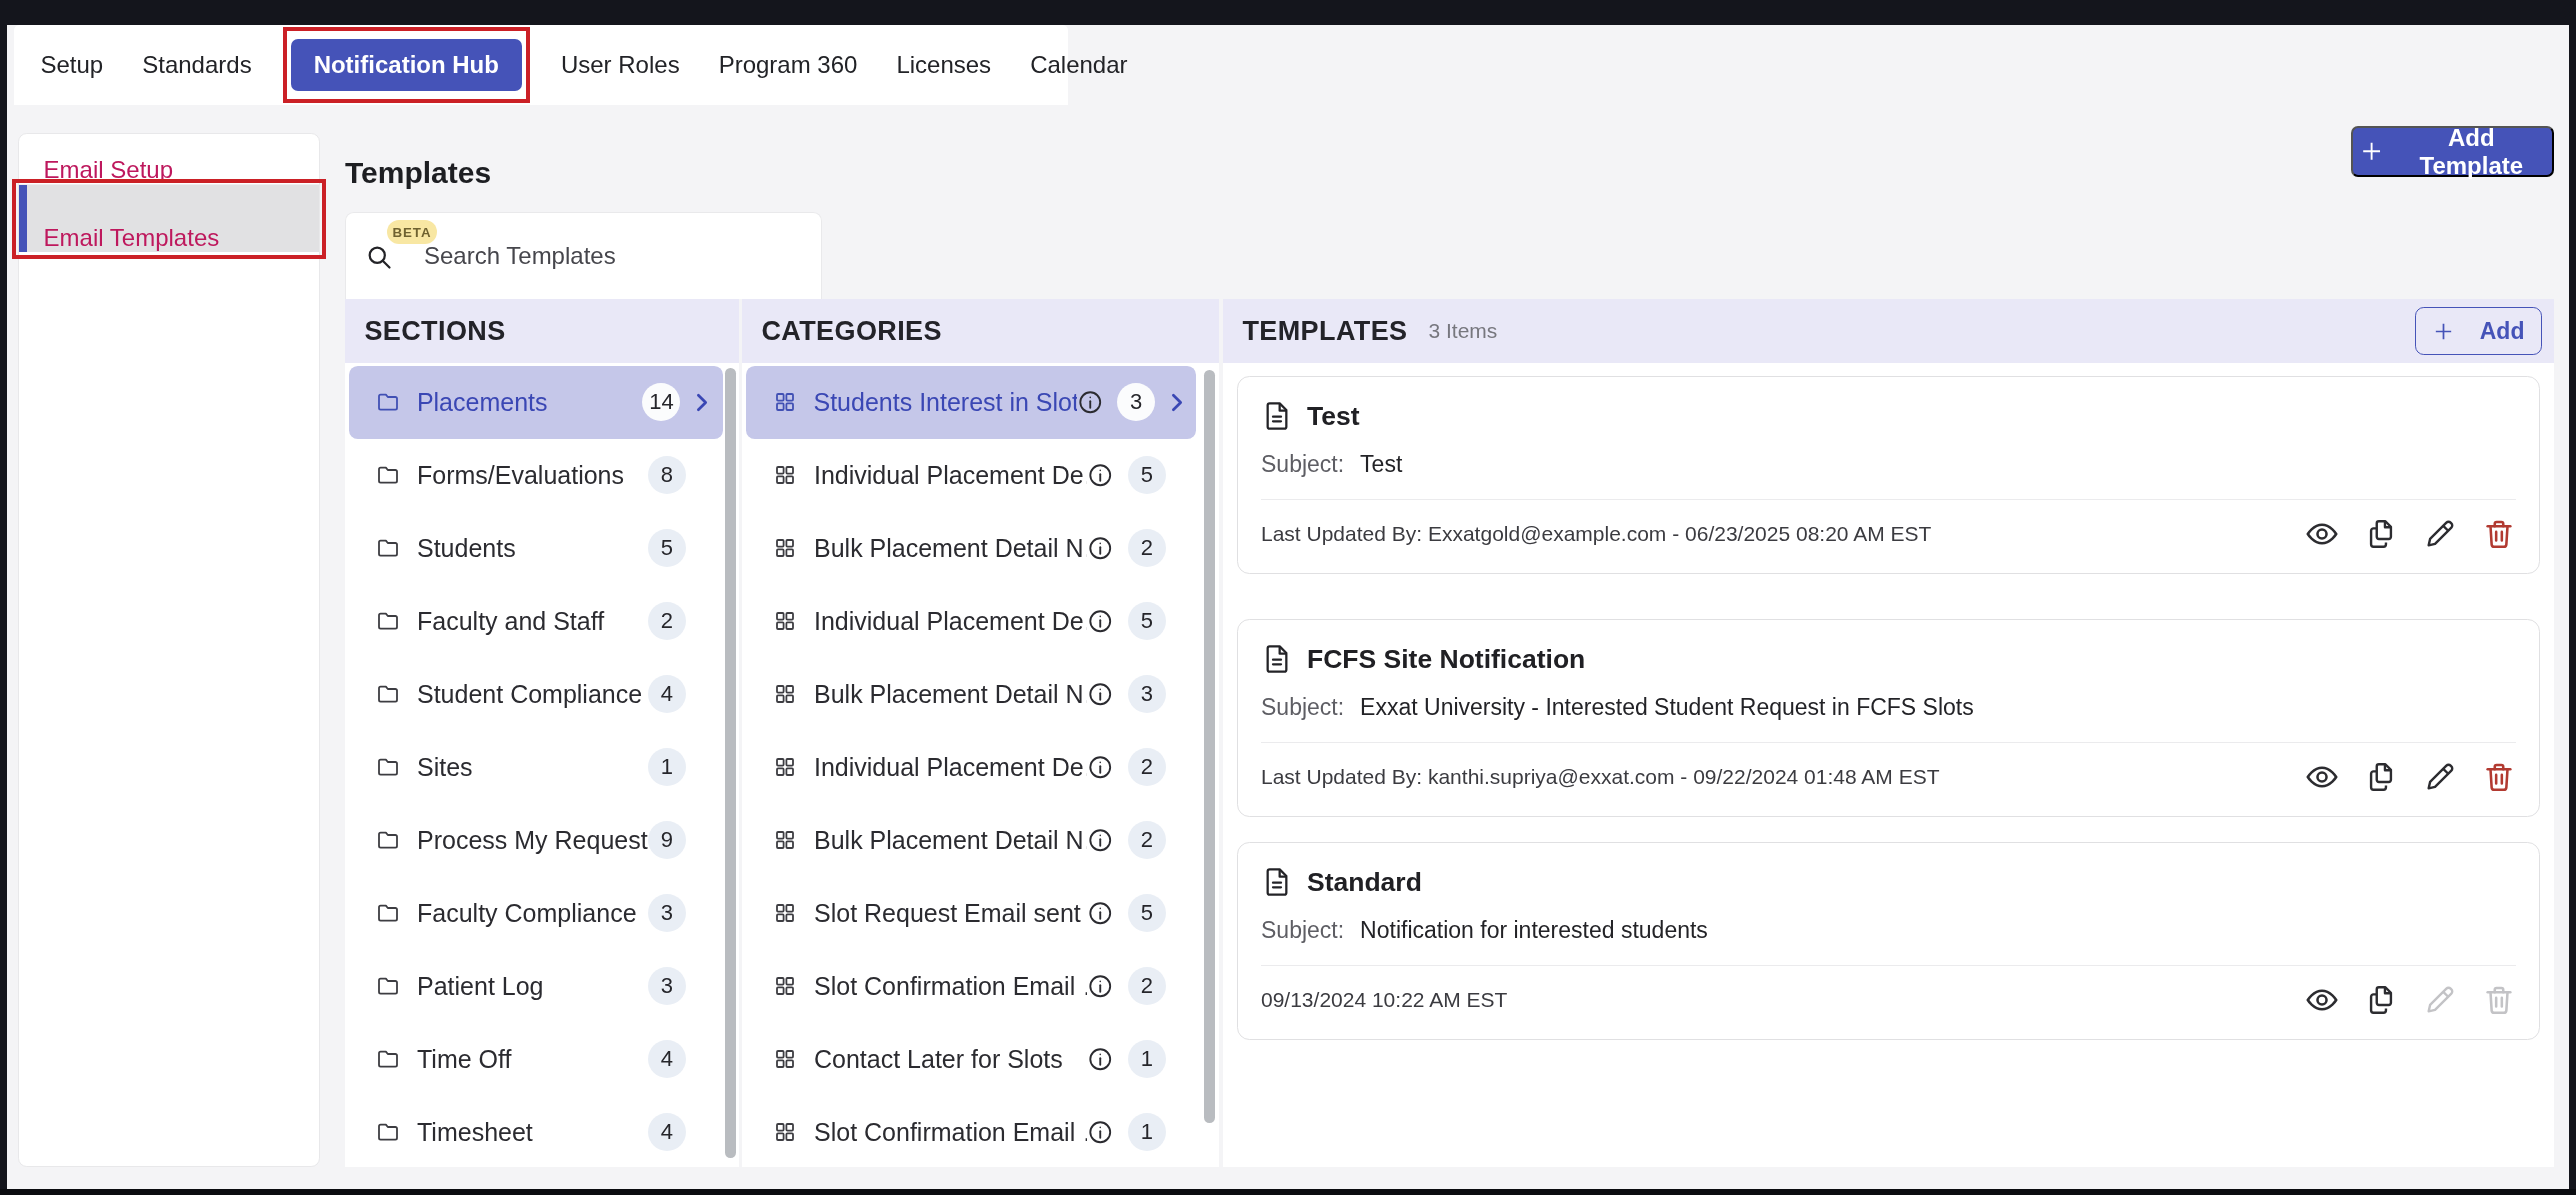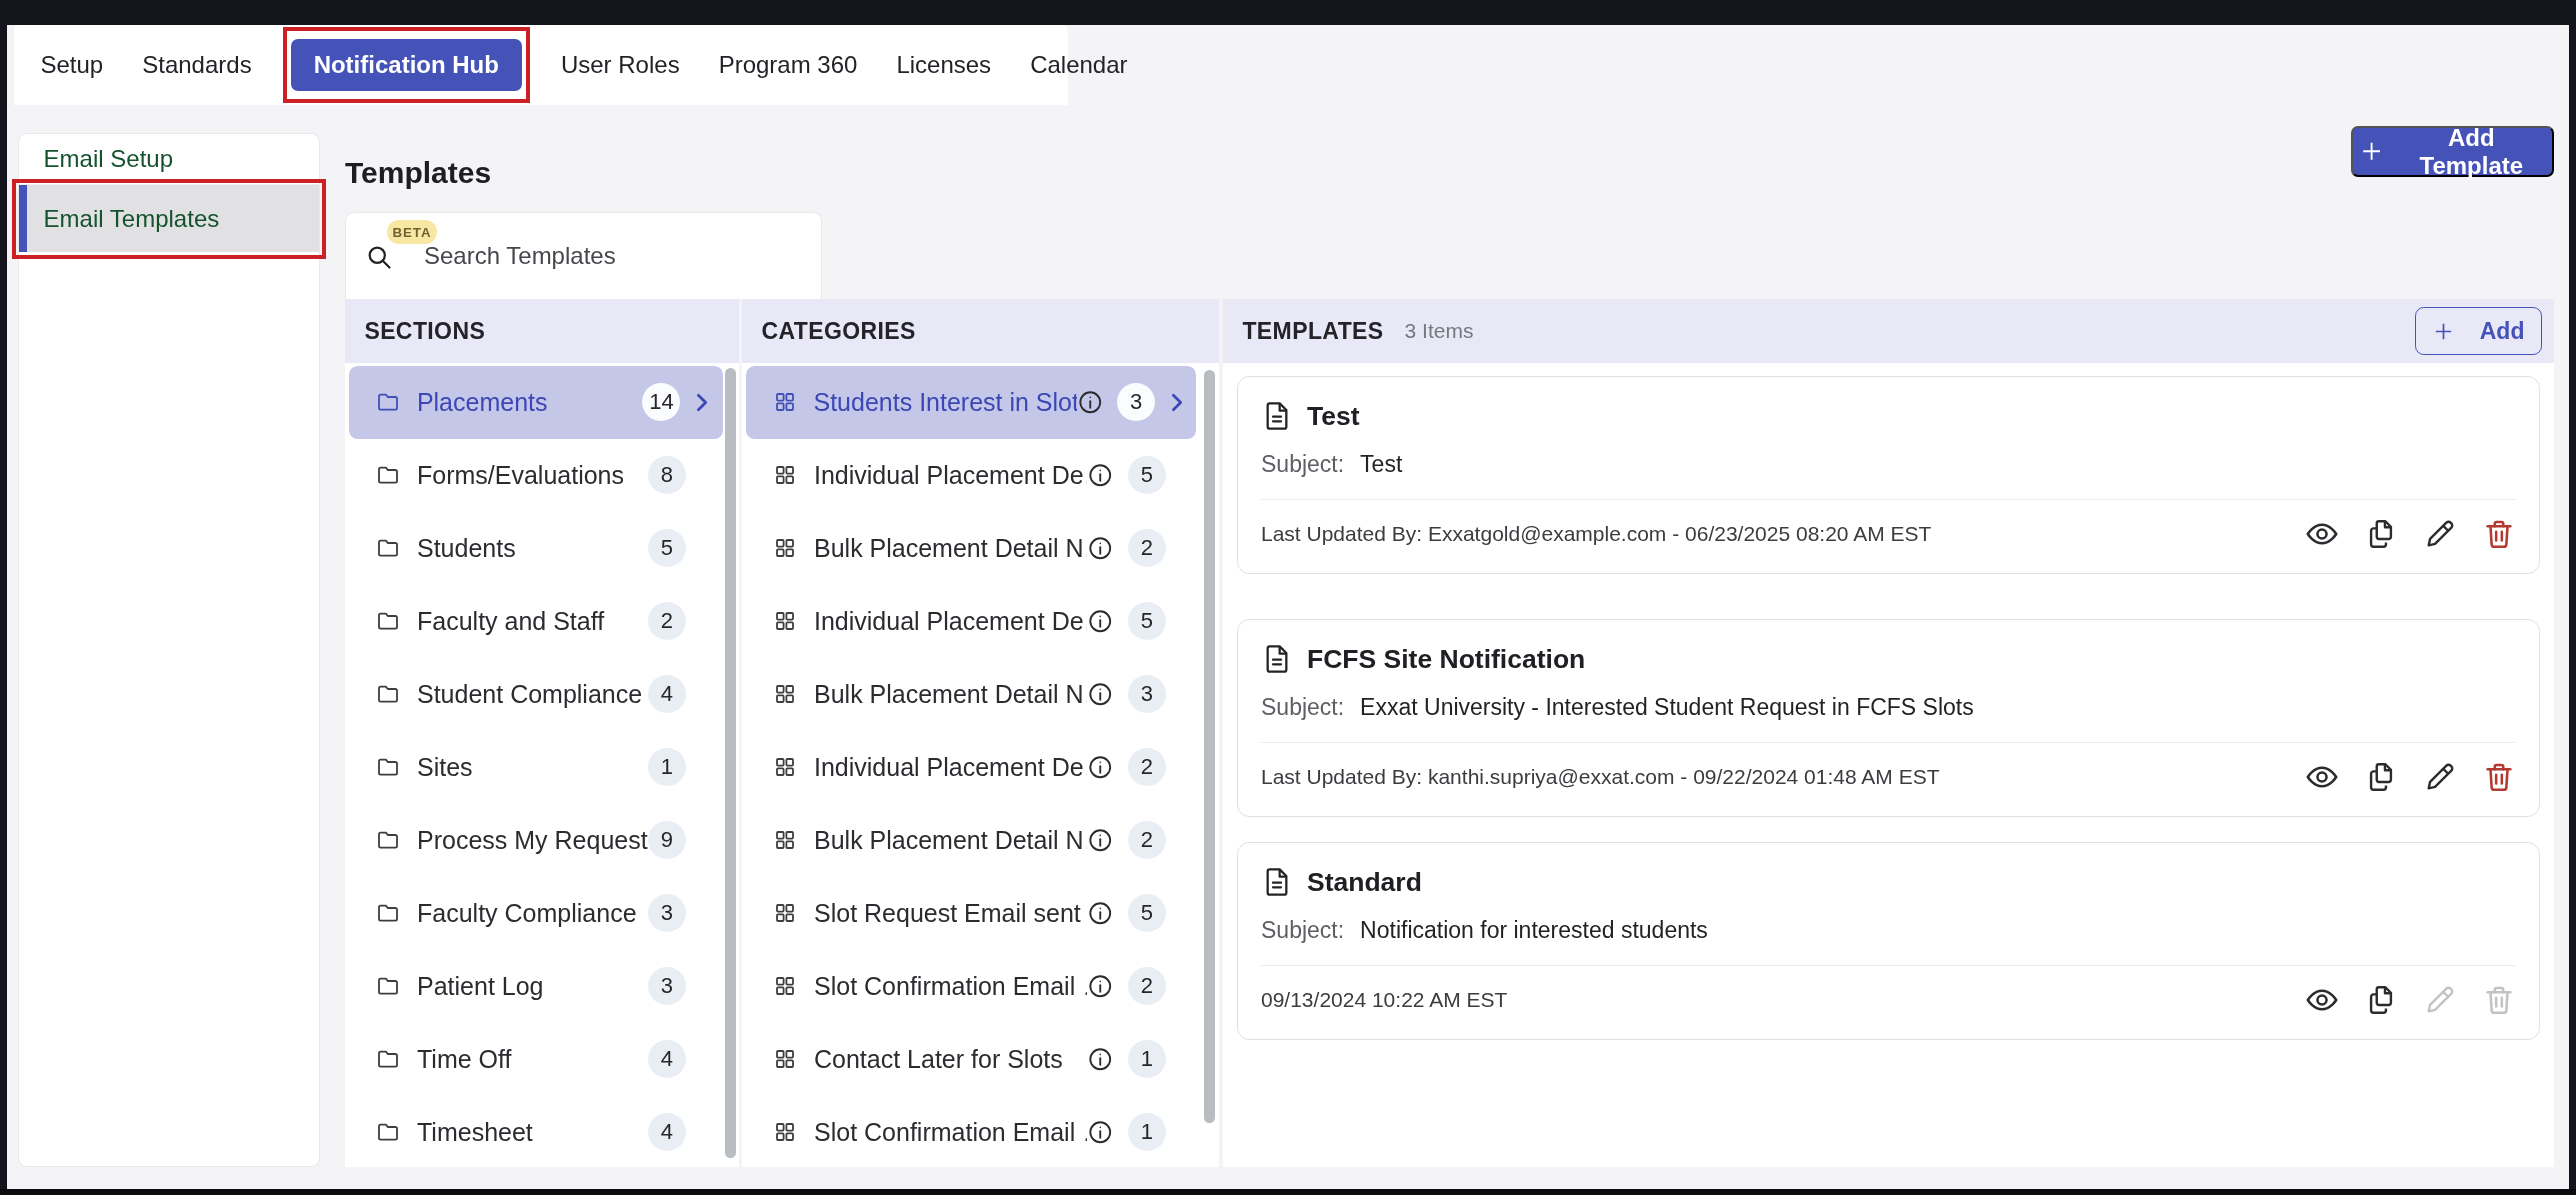--- a/index.html
+++ b/index.html
@@ -26,22 +26,22 @@
   .tab.active::after{
     content:'';position:absolute;inset:-11.5px -8px;border:4.4px solid #cb2026;pointer-events:none;
   }
 
   
   .sidebar-card{
     position:absolute;left:10.6px;top:108px;width:302px;height:1034px;background:#ffffff;
     border:0.9px solid #e8e8ea;border-radius:8.8px;box-sizing:border-box;overflow:visible;
   }
   .side-item{
-    position:relative;height:50px;display:flex;align-items:center;padding-left:25px;
-    font-size:24px;color:#14532d;border-bottom:0.9px solid #efeff1;cursor:pointer;
+    position:relative;height:50px;display:flex;align-items:flex-end;padding-left:25px;
+    font-size:24px;color:#be185d;border-bottom:0.9px solid #efeff1;cursor:pointer;
   }
   .side-item.active{height:67px;background:#e1e1e3;border-bottom:none;}
   .side-item.active .active-bar{
     position:absolute;left:0;top:0;bottom:0;width:8px;background:#4553b8;
   }
   .side-item.active::after{
     content:'';position:absolute;left:-6.2px;right:-7px;top:-6.2px;bottom:-7px;
     border:4.4px solid #cb2026;pointer-events:none;z-index:5;
   }
 
@@ -72,21 +72,21 @@
   .search-input::placeholder{color:#46464c;opacity:1;}
 
   
   .col{position:absolute;top:274px;height:868px;}
   .col-sections{left:338px;width:394px;}
   .col-categories{left:735px;width:477px;}
   .col-templates{left:1216px;width:1331px;}
   .col-header{
     height:64px;background:#e9e8f7;display:flex;align-items:center;padding:0 12.4px 0 19.4px;box-sizing:border-box;
   }
-  .col-header .hd{font-size:23px;font-weight:700;color:#232329;letter-spacing:0.4px;}
+  .col-header .hd{font-size:27px;font-weight:700;color:#232329;letter-spacing:0.4px;}
   .col-header .items-count{margin-left:21px;font-size:21px;color:#77777e;}
   .col-body{position:relative;height:804px;background:#ffffff;overflow:hidden;}
 
   .vscroll{position:absolute;width:10.6px;border-radius:5.3px;background:#b9bcc0;}
   .vscroll.sections{right:3.5px;top:5.3px;height:790px;}
   .vscroll.categories{right:4.4px;top:7px;height:753px;}
 
   
   .lrow{
     height:73px;display:flex;align-items:center;box-sizing:border-box;cursor:pointer;

